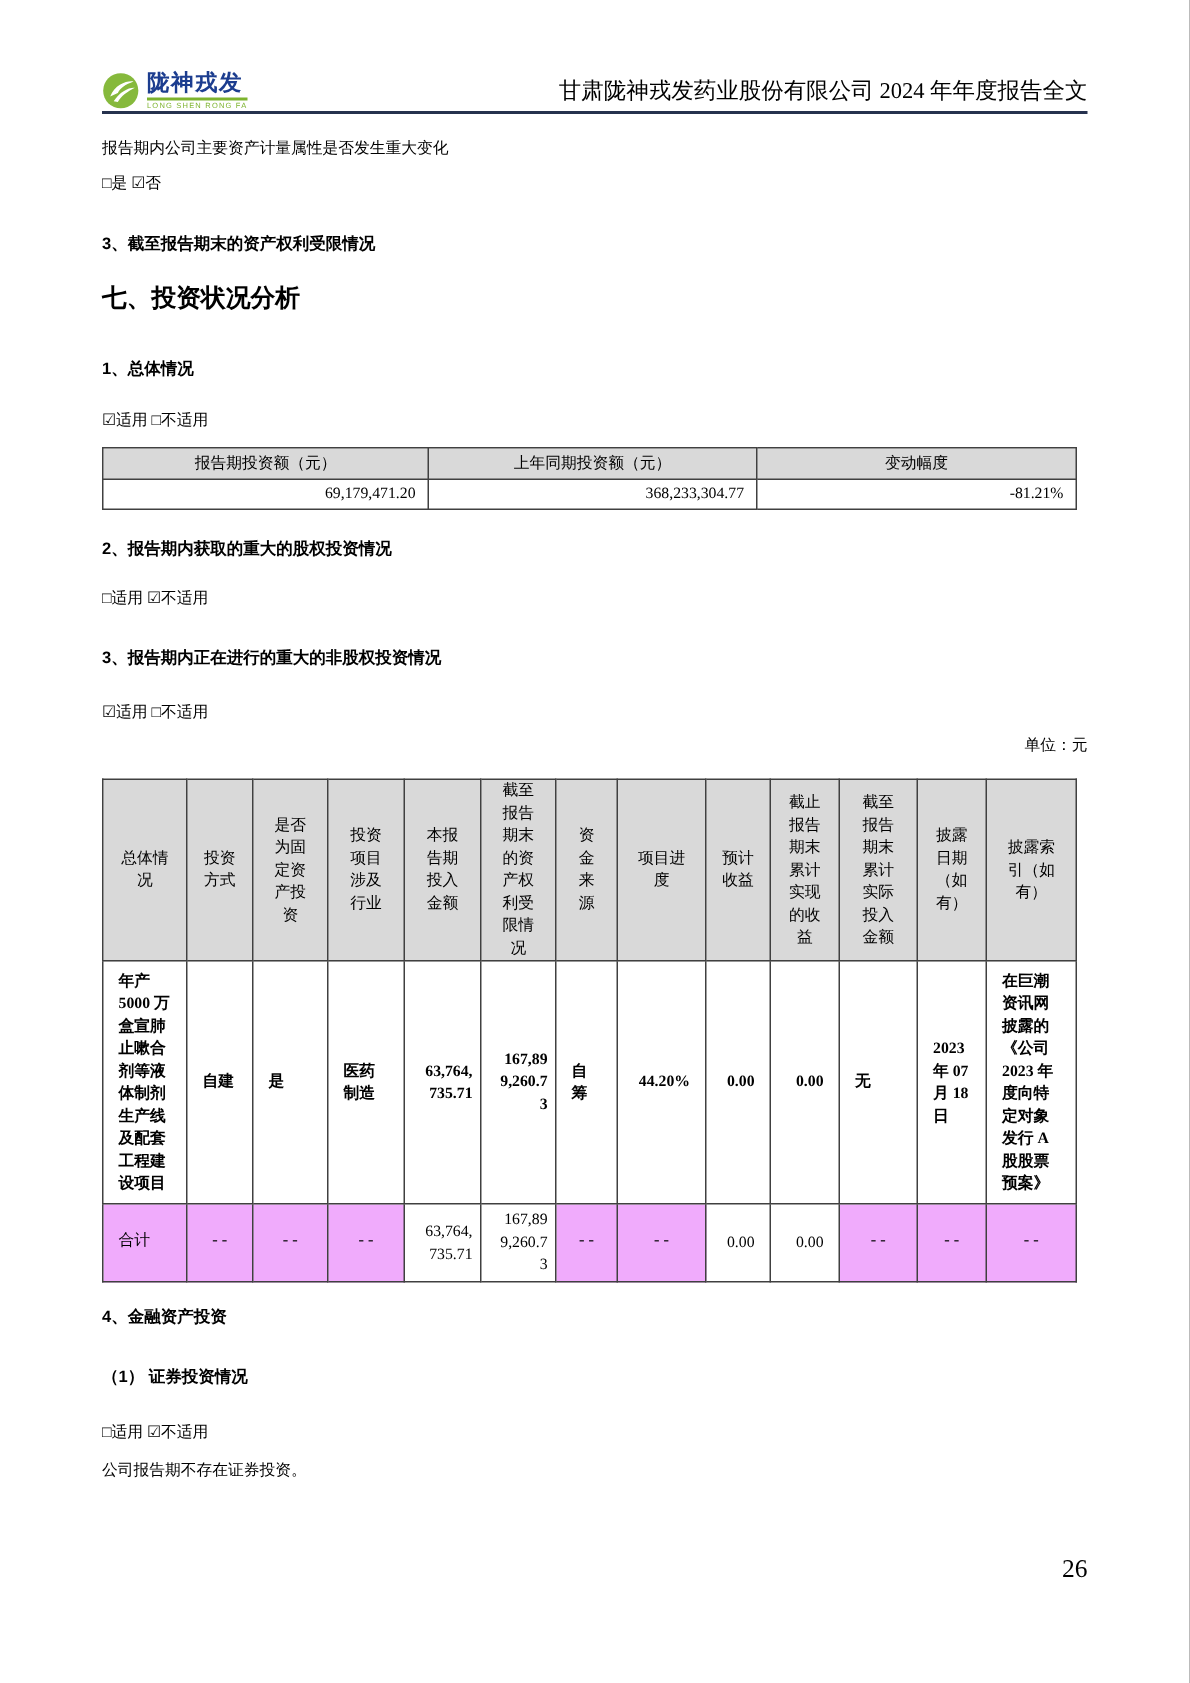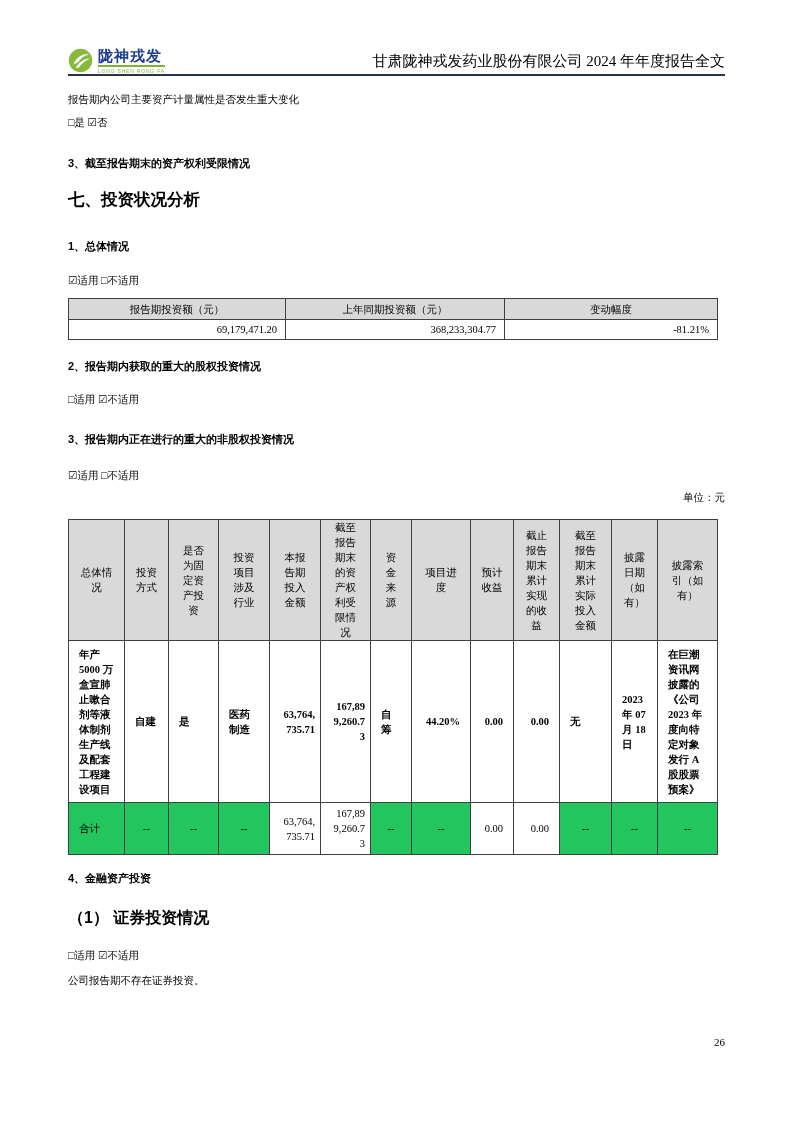--- a/index.html
+++ b/index.html
@@ -14,38 +14,38 @@
   .logo { display:flex; align-items:flex-start; gap:5px; }
   .logo svg { width:25px; height:25px; display:block; }
   .brand-cn { font-family:"Liberation Sans","DejaVu Sans",sans-serif; font-weight:bold; font-size:15px; line-height:15px; color:#1c3d8f; letter-spacing:1px; }
   .brand-en { font-family:"Liberation Sans","DejaVu Sans",sans-serif; font-size:5px; line-height:6px; color:#7db32e; border-top:2px solid #7db32e; margin-top:2px; letter-spacing:0.8px; padding-top:1px; }
   .doc-title { font-size:15px; line-height:14px; margin-top:6px; }
   .rule { border-bottom:2.5px solid #26324e; margin-top:1px; }
   
   .body { font-size:10.5px; line-height:14px; }
   h3 { font-family:"Liberation Sans","DejaVu Sans",sans-serif; font-size:11px; line-height:17px; font-weight:bold; }
   h2 { font-family:"Liberation Sans","DejaVu Sans",sans-serif; font-size:16.5px; line-height:22px; font-weight:bold; }
-  .sub-h { font-family:"Liberation Sans","DejaVu Sans",sans-serif; font-size:16px; line-height:16px; font-weight:bold; }
+  .sub-h { font-family:"Liberation Sans","DejaVu Sans",sans-serif; font-size:11px; line-height:16px; font-weight:bold; }
   .unit { font-size:10.5px; line-height:14px; text-align:right; }
   
   table { border-collapse:collapse; table-layout:fixed; width:649px; font-size:10.5px; line-height:15px; }
   td { border:1px solid #404040; vertical-align:middle; padding:0 10px; word-break:normal; }
   .hc { background:#d9d9d9; text-align:center; }
-  .gray { background:#22c55e; }
+  .gray { background:#f0abfc;font-family:Liberation Mono, monospace; }
   .tl { text-align:left; }
   .tc { text-align:center; }
   .tr { text-align:right; }
   .num { text-align:right; word-break:break-all; padding-right:5px; }
   .t1 td { padding:0 8px; }
   .t1 tr.h { height:21px; }
   .t1 tr.d { height:20px; }
   .t2 tr.hrow { height:116px; }
   .t2 tr.drow { height:162px;font-weight:bold; }
   .t2 tr.trow { height:52px; }
-  .pageno { position:absolute; top:1036px; right:68px; font-size:11px; }
+  .pageno { position:absolute; top:1036px; right:68px; font-size:17px; }
   
   .m17{margin-top:17px}.m9{margin-top:9px}.m25{margin-top:25px}.m27{margin-top:27px}
   .m16{margin-top:16px}.m28{margin-top:28px}.m19{margin-top:19px}.m10{margin-top:10px}
   .m18{margin-top:18px}.m24{margin-top:24px}.m21{margin-top:21px}.m8{margin-top:8px}
   .m14{margin-top:14px}.m15{margin-top:15px}.m23{margin-top:23px}.m11{margin-top:11px}
 </style>
 </head>
 <body>
 
 <div class="page">

